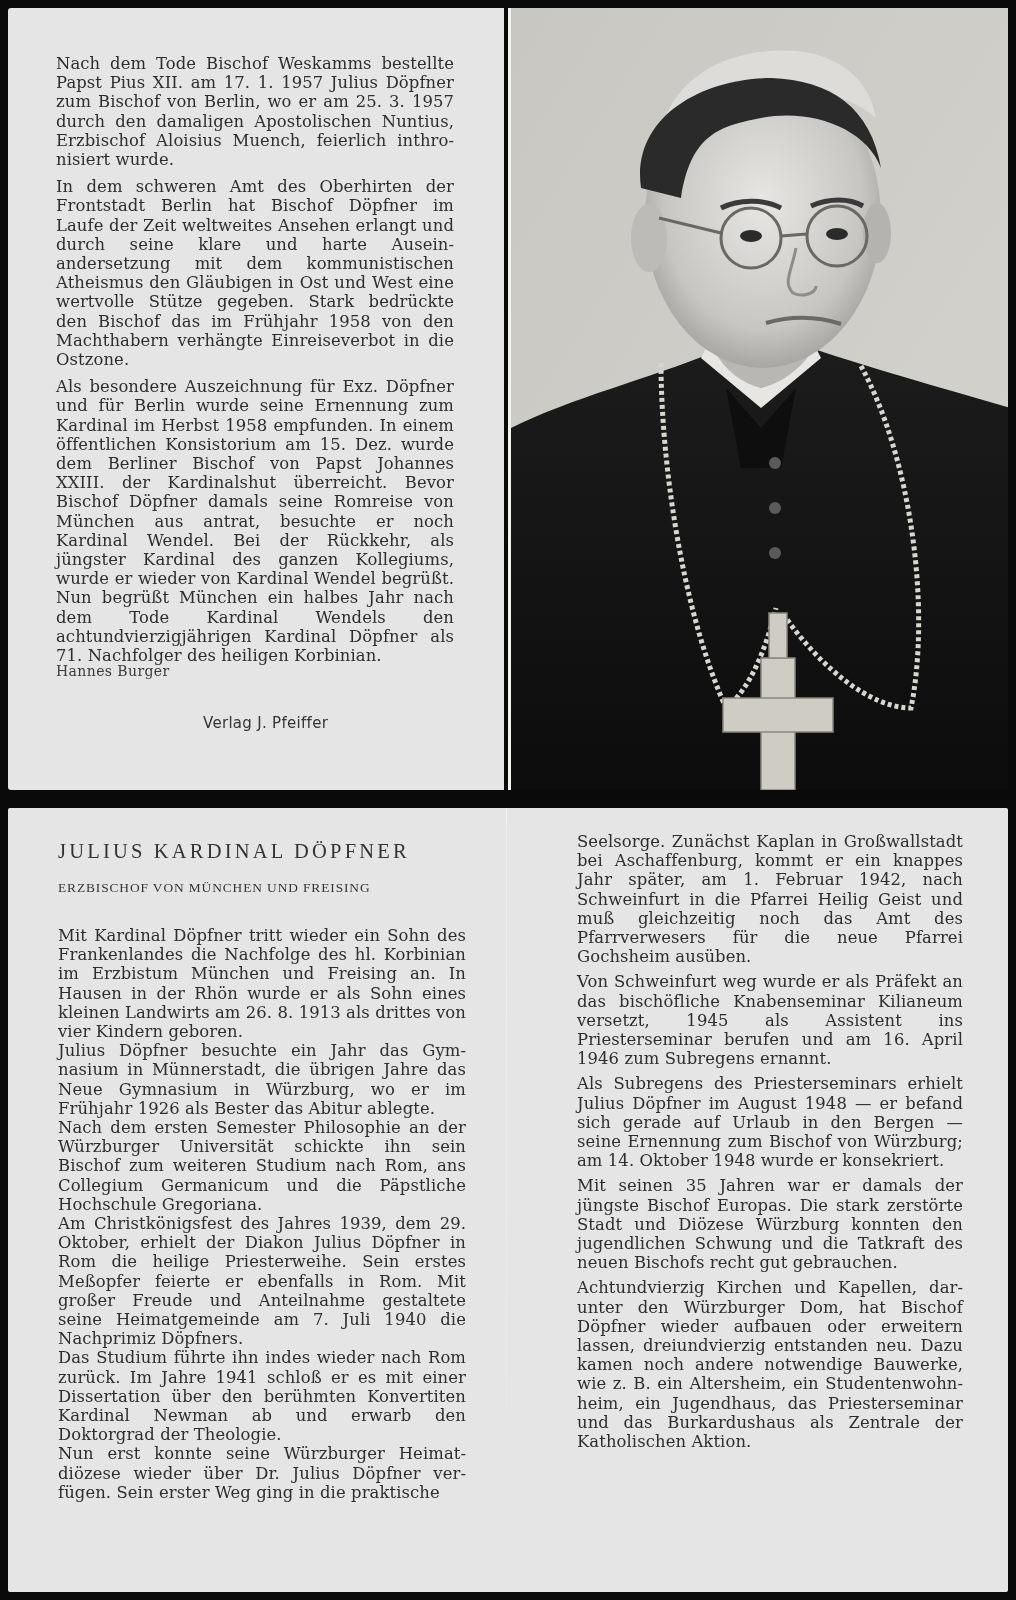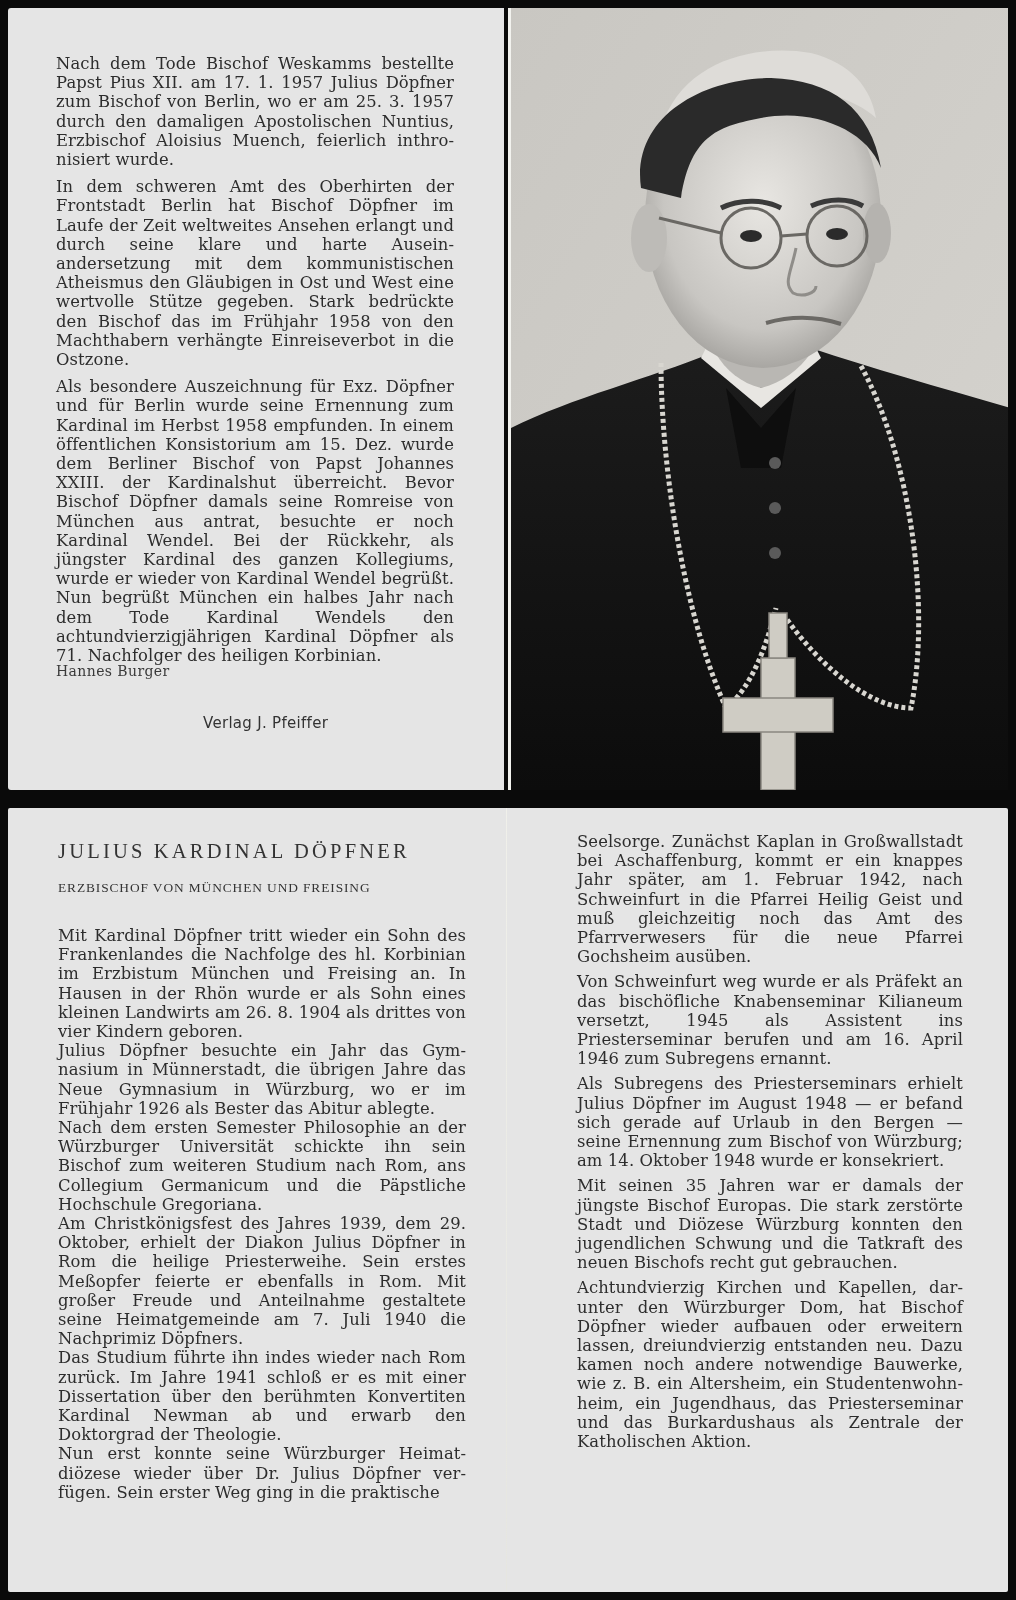--- a/index.html
+++ b/index.html
@@ -156,21 +156,21 @@
     </g>
   </svg>
 </div>
 
 <div class="card" id="bottom">
   <div class="fold"></div>
   <div class="title">JULIUS KARDINAL DÖPFNER</div>
   <div class="subtitle">ERZBISCHOF VON MÜNCHEN UND FREISING</div>
 
   <div class="text-block" id="bl-text">
-    <p>Mit Kardinal Döpfner tritt wieder ein Sohn des Frankenlandes die Nachfolge des hl. Kor­binian im Erzbistum München und Freising an. In Hausen in der Rhön wurde er als Sohn eines kleinen Landwirts am 26. 8. 1904 als drittes von vier Kindern geboren.</p>
+    <p>Mit Kardinal Döpfner tritt wieder ein Sohn des Frankenlandes die Nachfolge des hl. Kor­binian im Erzbistum München und Freising an. In Hausen in der Rhön wurde er als Sohn eines kleinen Landwirts am 26. 8. 1913 als drittes von vier Kindern geboren.</p>
     <p>Julius Döpfner besuchte ein Jahr das Gym­nasium in Münnerstadt, die übrigen Jahre das Neue Gymnasium in Würzburg, wo er im Frühjahr 1926 als Bester das Abitur ab­legte.</p>
     <p>Nach dem ersten Semester Philosophie an der Würzburger Universität schickte ihn sein Bischof zum weiteren Studium nach Rom, ans Collegium Germanicum und die Päpst­liche Hochschule Gregoriana.</p>
     <p>Am Christkönigsfest des Jahres 1939, dem 29. Oktober, erhielt der Diakon Julius Döpfner in Rom die heilige Priesterweihe. Sein erstes Meßopfer feierte er ebenfalls in Rom. Mit großer Freude und Anteilnahme gestaltete seine Heimatgemeinde am 7. Juli 1940 die Nachprimiz Döpfners.</p>
     <p>Das Studium führte ihn indes wieder nach Rom zurück. Im Jahre 1941 schloß er es mit einer Dissertation über den berühmten Kon­vertiten Kardinal Newman ab und erwarb den Doktorgrad der Theologie.</p>
     <p>Nun erst konnte seine Würzburger Heimat­diözese wieder über Dr. Julius Döpfner ver­fügen. Sein erster Weg ging in die praktische</p>
   </div>
 
   <div class="text-block" id="br-text">
     <p>Seelsorge. Zunächst Kaplan in Großwallstadt bei Aschaffenburg, kommt er ein knappes Jahr später, am 1. Februar 1942, nach Schwein­furt in die Pfarrei Heilig Geist und muß gleichzeitig noch das Amt des Pfarrverwesers für die neue Pfarrei Gochsheim ausüben.</p>
     <p>Von Schweinfurt weg wurde er als Präfekt an das bischöfliche Knabenseminar Kilianeum versetzt, 1945 als Assistent ins Priesterseminar berufen und am 16. April 1946 zum Subregens ernannt.</p>

